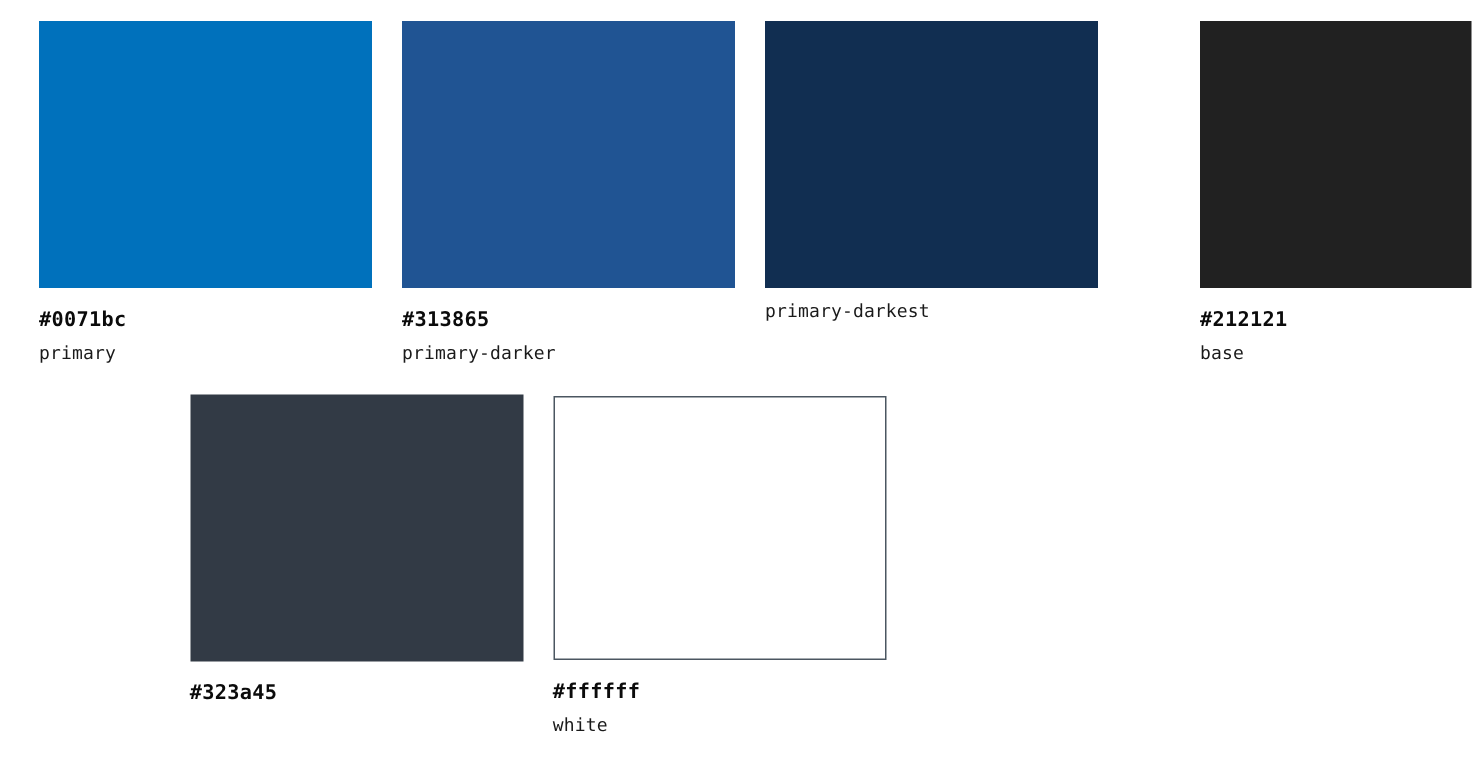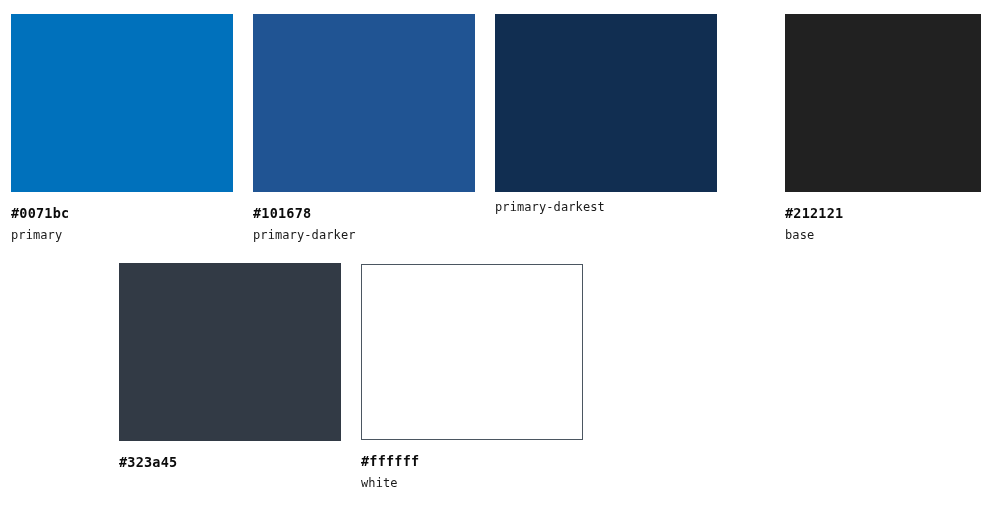--- a/index.html
+++ b/index.html
@@ -14,21 +14,21 @@
     overflow: hidden;
     font-family: "DejaVu Sans Mono", "Liberation Mono", monospace;
     -webkit-font-smoothing: antialiased;
   }
 
   #palette-grid {
     position: relative;
     width: 981px;
     height: 519px;
     box-sizing: border-box;
-    padding: 14px 0 0 11px;
+    padding: 14px 0 0 26px;
   }
 
   .swatch-row {
     display: flex;
     flex-direction: row;
     align-items: flex-start;
   }
 
   .swatch-row + .swatch-row {
     margin-top: 22px;
@@ -89,21 +89,21 @@
 
 <div id="palette-grid">
     <div class="swatch-row">
       <div class="swatch-cell">
         <div class="swatch-chip" style="background-color: rgb(0, 113, 188);"></div>
         <span class="swatch-hex">#0071bc</span>
         <span class="swatch-name">primary</span>
       </div>
       <div class="swatch-cell">
         <div class="swatch-chip" style="background-color: rgb(32, 84, 147);"></div>
-        <span class="swatch-hex">#101678</span>
+        <span class="swatch-hex">#313865</span>
         <span class="swatch-name">primary-darker</span>
       </div>
       <div class="swatch-cell">
         <div class="swatch-chip" style="background-color: rgb(17, 46, 81);"></div>
         <span class="swatch-name">primary-darkest</span>
       </div>
       <div class="swatch-cell">
         <div class="swatch-chip" style="background-color: rgb(33, 33, 33);"></div>
         <span class="swatch-hex">#212121</span>
         <span class="swatch-name">base</span>

